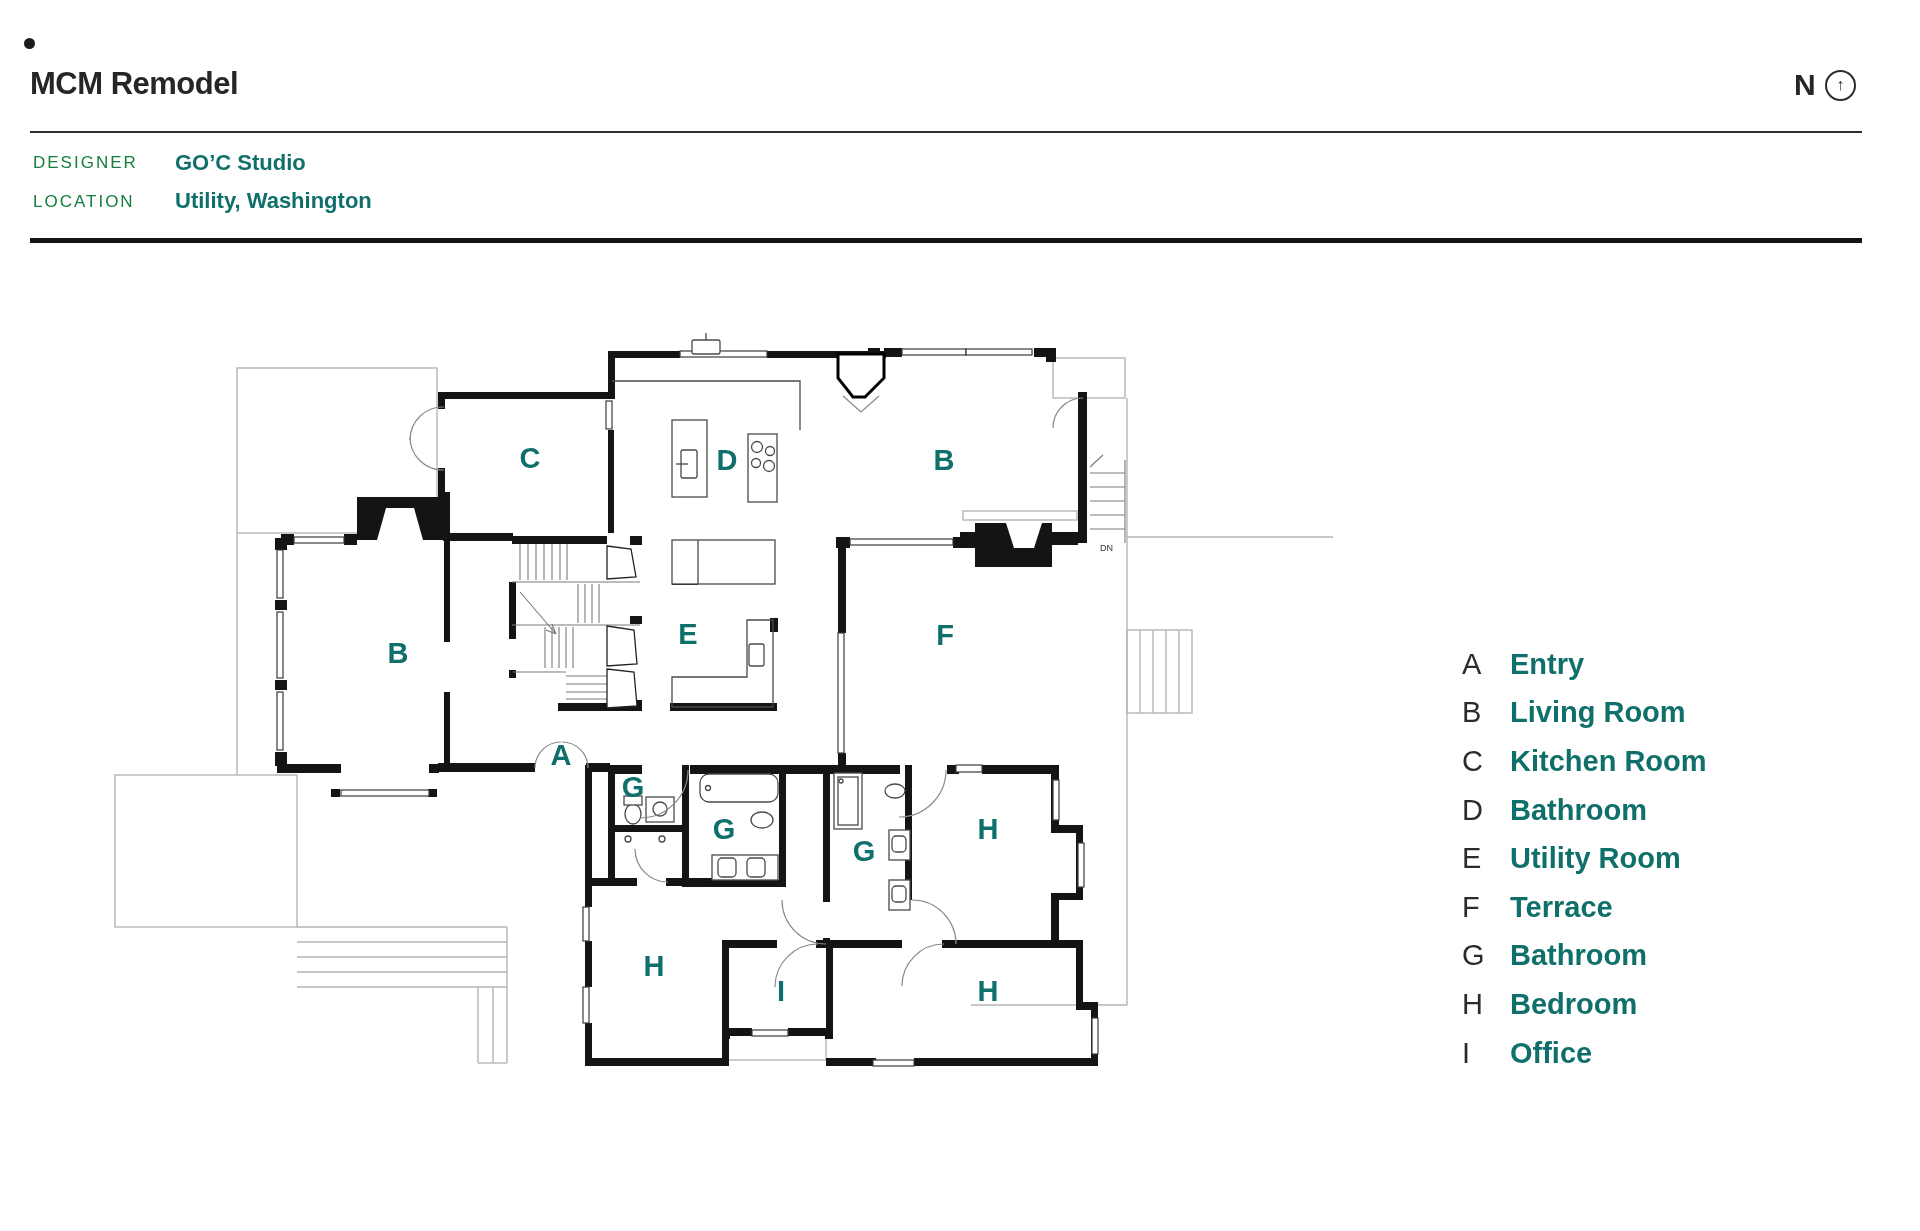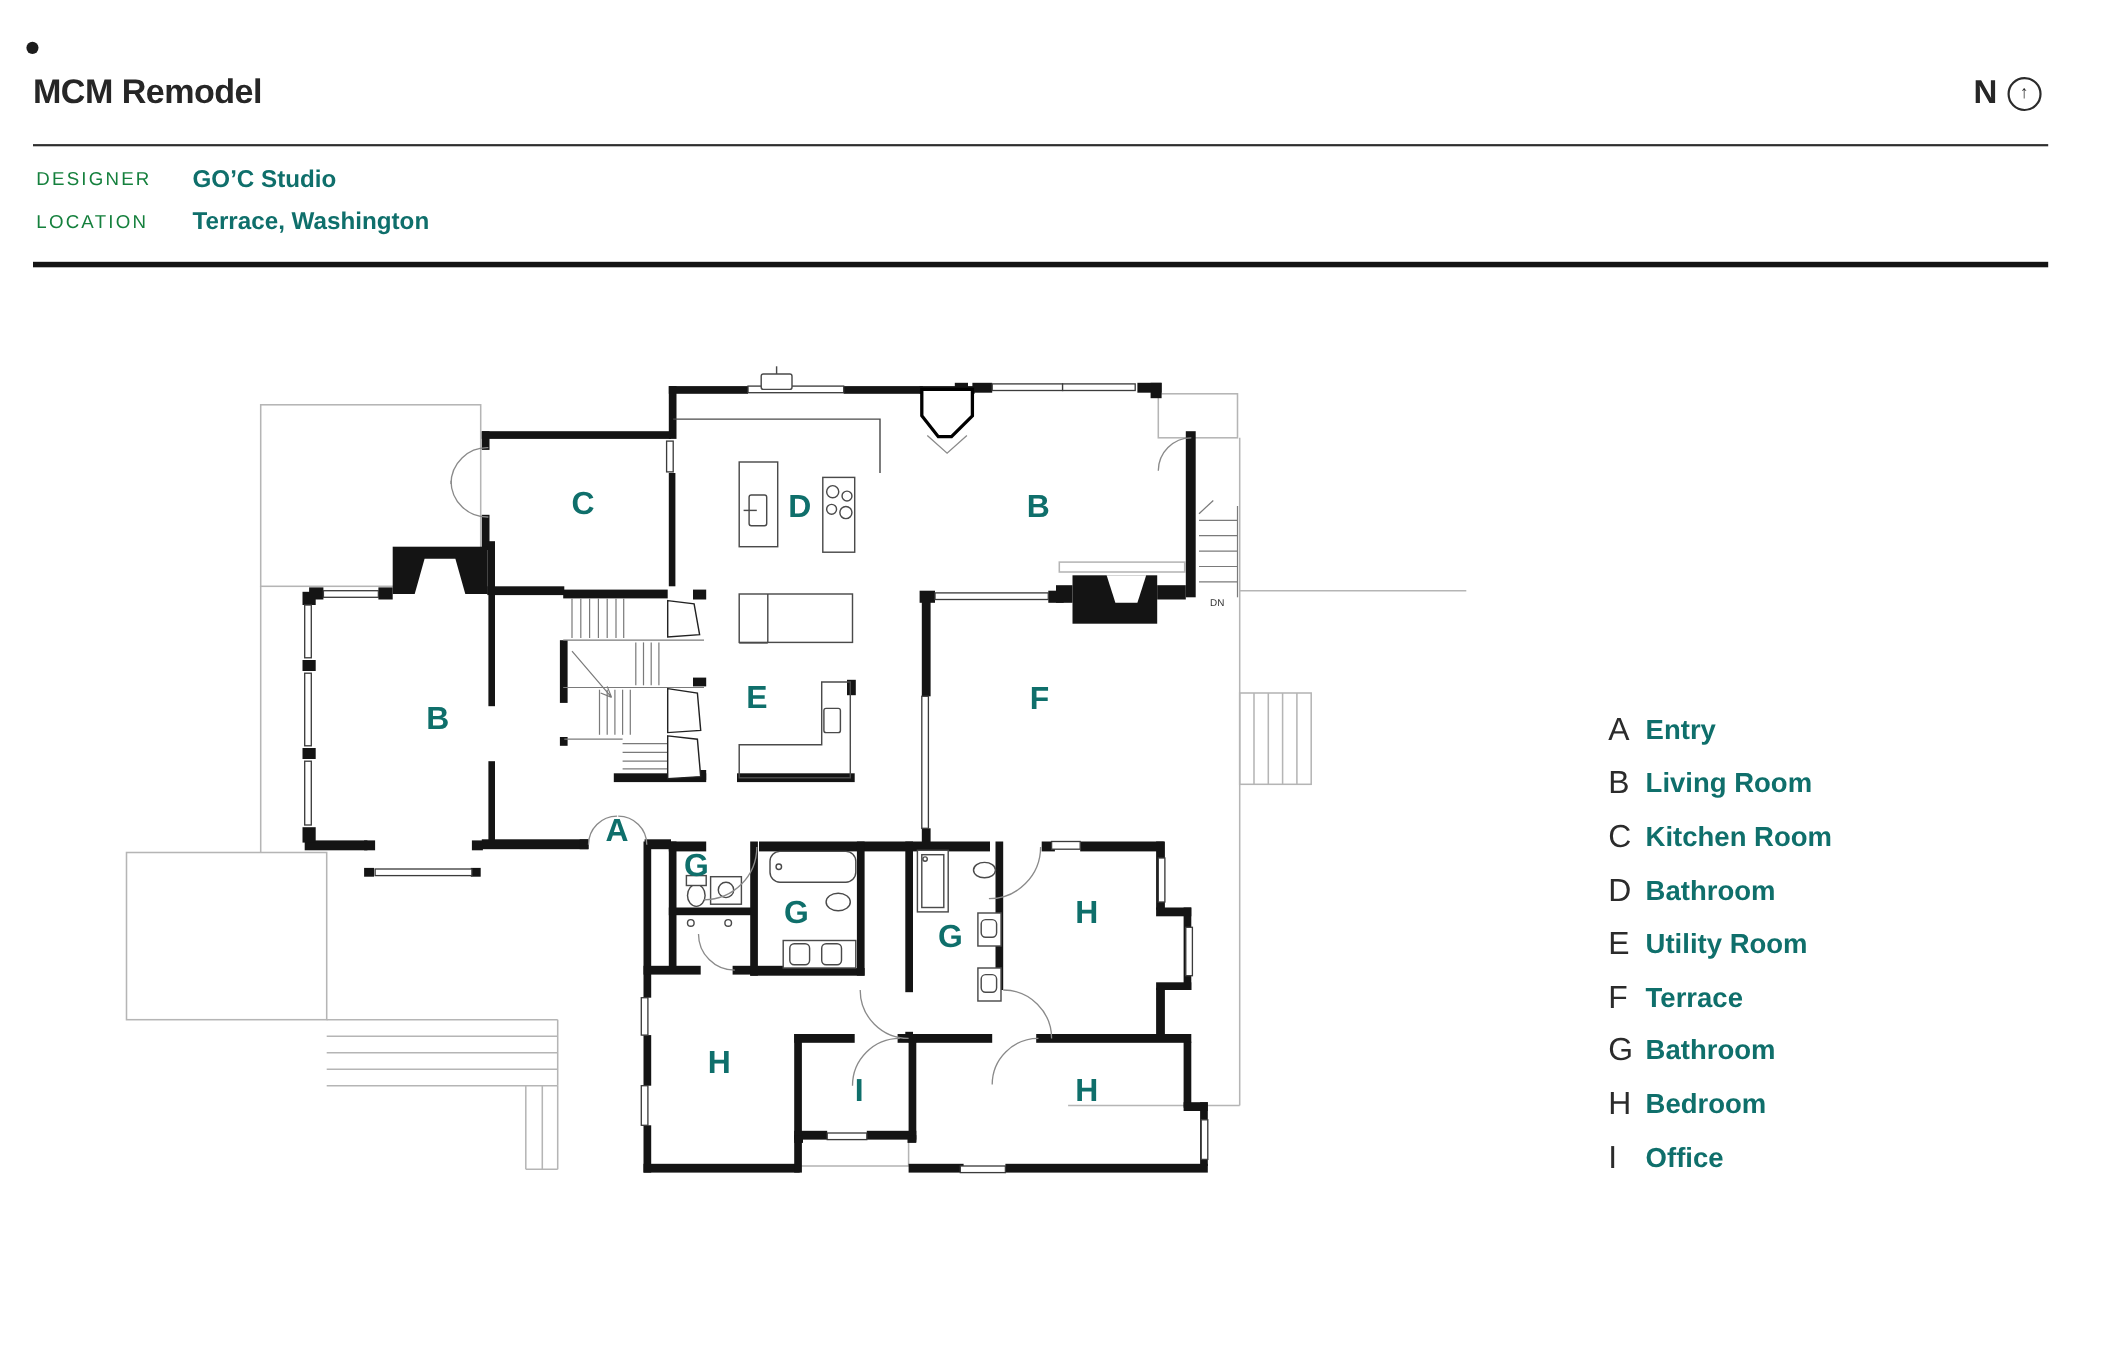--- a/index.html
+++ b/index.html
@@ -21,21 +21,21 @@
   .rule-thick{left:30px;top:238px;width:1832px;height:5px;background:#141414;}
   
   .north{left:1794px;top:68px;display:flex;align-items:center;gap:9px;}
   .north-n{font-size:30px;font-weight:700;color:#262626;}
   .north-circle{width:27px;height:27px;border:2.5px solid #2b2b2b;border-radius:50%;
     display:flex;align-items:center;justify-content:center;font-size:16px;font-weight:400;color:#2b2b2b;line-height:1;}
   
   .legend{left:1462px;top:640px;display:flex;flex-direction:column;}
   .legend-row{height:48.6px;display:flex;align-items:center;}
   .legend-letter{width:28px;text-align:left;font-size:29px;font-weight:500;color:#2b2b2b;}
-  .legend-name{margin-left:6px;font-size:25px;font-weight:600;color:var(--teal,#0F6F6B);}
+  .legend-name{margin-left:20px;font-size:29px;font-weight:600;color:var(--teal,#0F6F6B);}
   
   svg.plan{left:0;top:0;width:1920px;height:1231px;}
   .room-label{fill:var(--teal,#0F6F6B);font-family:"Liberation Sans",sans-serif;
     font-size:29px;font-weight:600;text-anchor:middle;dominant-baseline:middle;}
   .dn-label{fill:#333;font-size:9px;font-family:"Liberation Sans",sans-serif;}
   .wall{fill:#141414;stroke:none;}
   .notch{fill:#ffffff;stroke:none;}
   .win{fill:#ffffff;stroke:#3b3b3b;stroke-width:1.2;}
   .deck{stroke:#b5b5b5;stroke-width:1.4;fill:none;}
   .fixt{stroke:#4a4a4a;stroke-width:1.3;fill:#ffffff;}
@@ -49,21 +49,21 @@
 <body>
 
 <div class="page">
 
   <div class="abs dot"></div>
   <div class="abs title">MCM Remodel</div>
   <div class="abs rule-thin-top"></div>
   <div class="abs meta-label designer-label">DESIGNER</div>
   <div class="abs meta-value designer-value">GO’C Studio</div>
   <div class="abs meta-label location-label">LOCATION</div>
-  <div class="abs meta-value location-value">Terrace, Washington</div>
+  <div class="abs meta-value location-value">Utility, Washington</div>
   <div class="abs rule-thick"></div>
 
   <div class="abs north">
     <span class="north-n">N</span>
     <span class="north-circle">
         <span>↑</span>
       </span>
   </div>
 
   <svg class="plan abs" viewBox="0 0 1920 1231">

